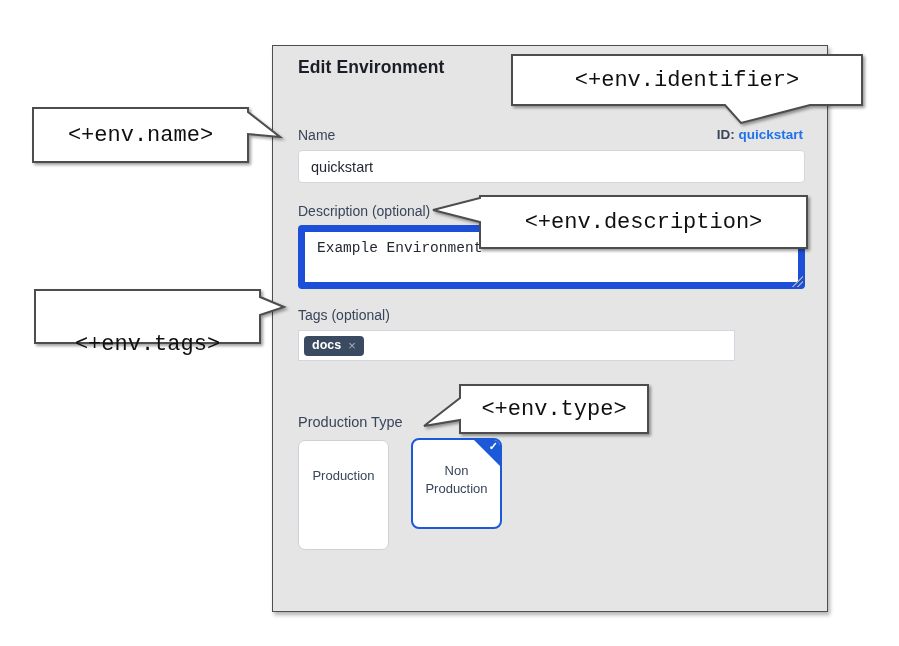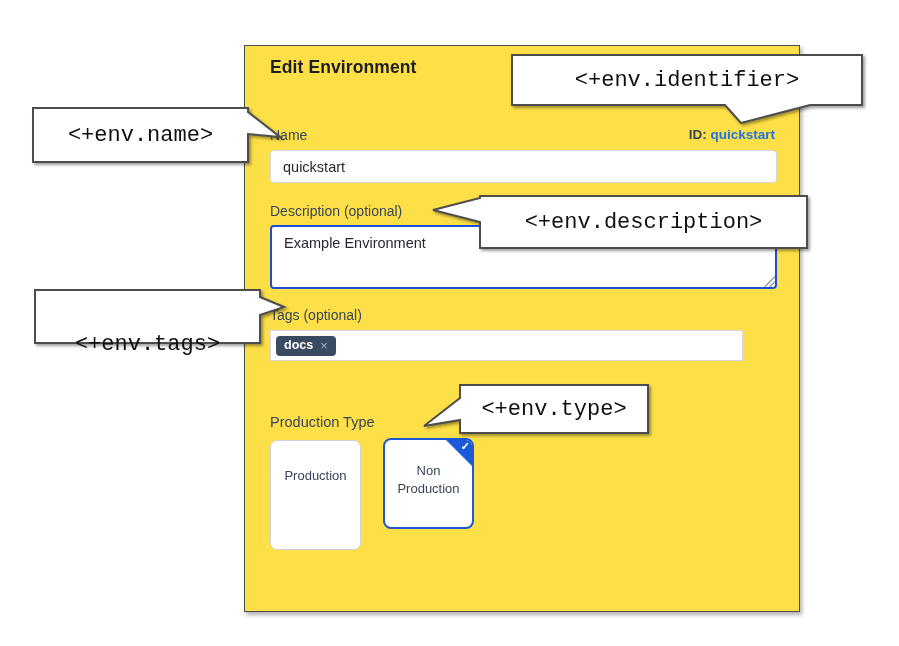--- a/index.html
+++ b/index.html
@@ -4,22 +4,22 @@
 <style>
   * { margin:0; padding:0; box-sizing:border-box; }
   html,body { background:#ffffff; }
   body { font-family:"Liberation Sans", sans-serif; }
   .canvas {
     position:relative; width:899px; height:646px; background:#ffffff; overflow:hidden;
   }
 
   
   .dialog {
-    position:absolute; left:244px; top:45px; width:556px; height:567px;
-    background:#fde047; border:1.5px solid #4e4e4e;
+    position:absolute; left:272px; top:45px; width:556px; height:567px;
+    background:#e5e5e5; border:1.5px solid #4e4e4e;
     box-shadow:2px 3px 4px rgba(0,0,0,0.3);
     z-index:1;
   }
   .dlg-title {
     position:absolute; left:25px; top:11px;
     font-size:17.5px; font-weight:700; color:#1c1e27; letter-spacing:.1px;
   }
   .field-label {
     position:absolute; font-size:14px; font-weight:400; color:#39455a;
   }
@@ -30,34 +30,34 @@
   .id-link { color:#2072e8; cursor:pointer; }
   .text-input {
     position:absolute; left:25px; width:507px; height:33px;
     border:1px solid #d3d6de; border-radius:4px;
     font-family:"Liberation Sans", sans-serif;
     font-size:14.5px; font-weight:500; color:#252833;
     padding:0 12px; outline:none; background:#fff;
   }
   .textarea {
     position:absolute; left:25px; top:179px; width:507px; height:64px;
-    border:2px solid #1d4ed8; border-radius:4px;
-    font-family:Liberation Sans, sans-serif;
+    border:7px solid #1d4ed8; border-radius:4px;
+    font-family:Liberation Mono, monospace;
     font-size:14.5px; font-weight:500; color:#252833;
     padding:8px 12px; resize:none; outline:none; background:#fff;
   }
   .resize-grip {
     position:absolute; left:519px; top:230px; width:11px; height:11px;
     background:linear-gradient(135deg,
       transparent 0 48%, #9aa4b0 48% 56%,
       transparent 56% 72%, #9aa4b0 72% 80%, transparent 80%);
     cursor:nwse-resize;
   }
   .tags-box {
-    position:absolute; left:25px; top:284px; width:473px; height:31px;
+    position:absolute; left:25px; top:284px; width:437px; height:31px;
     border:1px solid #d3d6de; border-radius:0; background:#fff;
     display:flex; align-items:center; padding-left:5px; cursor:text;
   }
   .tag-chip {
     display:inline-flex; align-items:center; gap:7px;
     background:#3a4a60; color:#ffffff; border-radius:4px;
     font-size:12.5px; font-weight:700; padding:3px 8px 4px 8px; line-height:1;
   }
   .tag-remove { color:#a7b0bd; font-size:13px; font-weight:400; cursor:pointer; line-height:1; }
 

